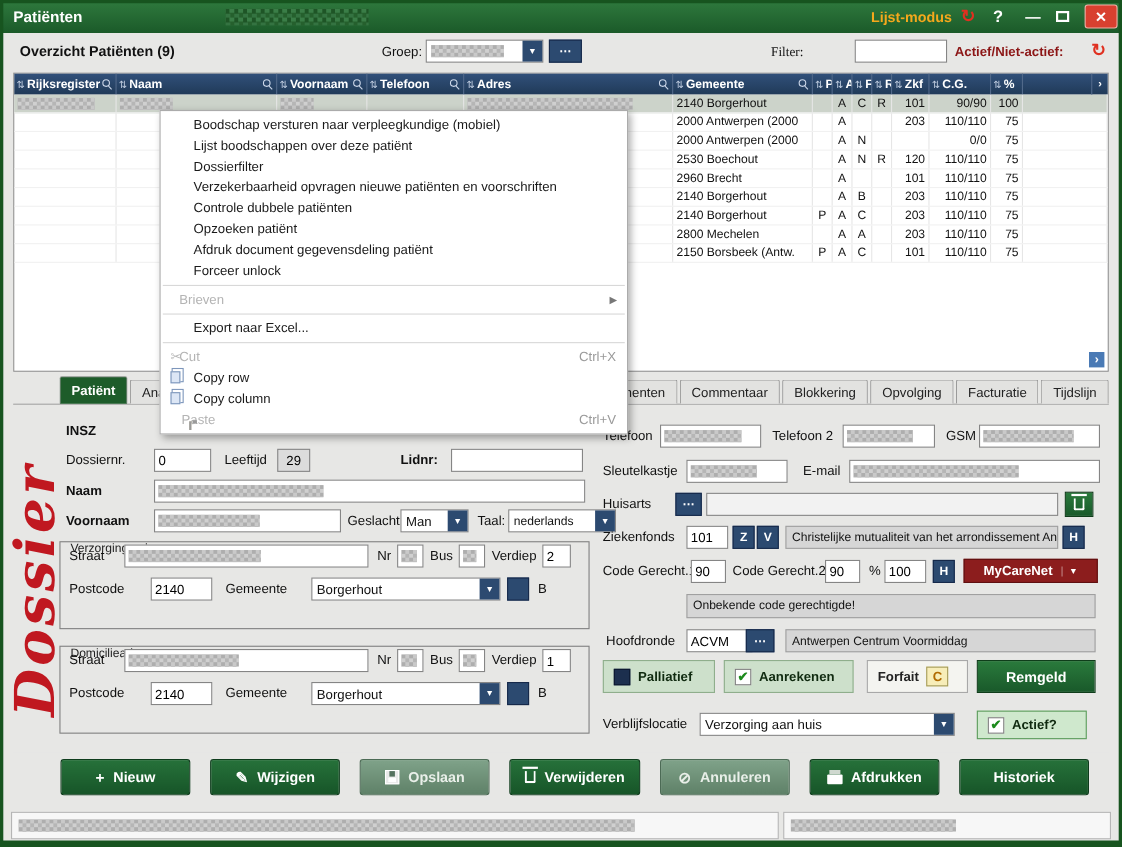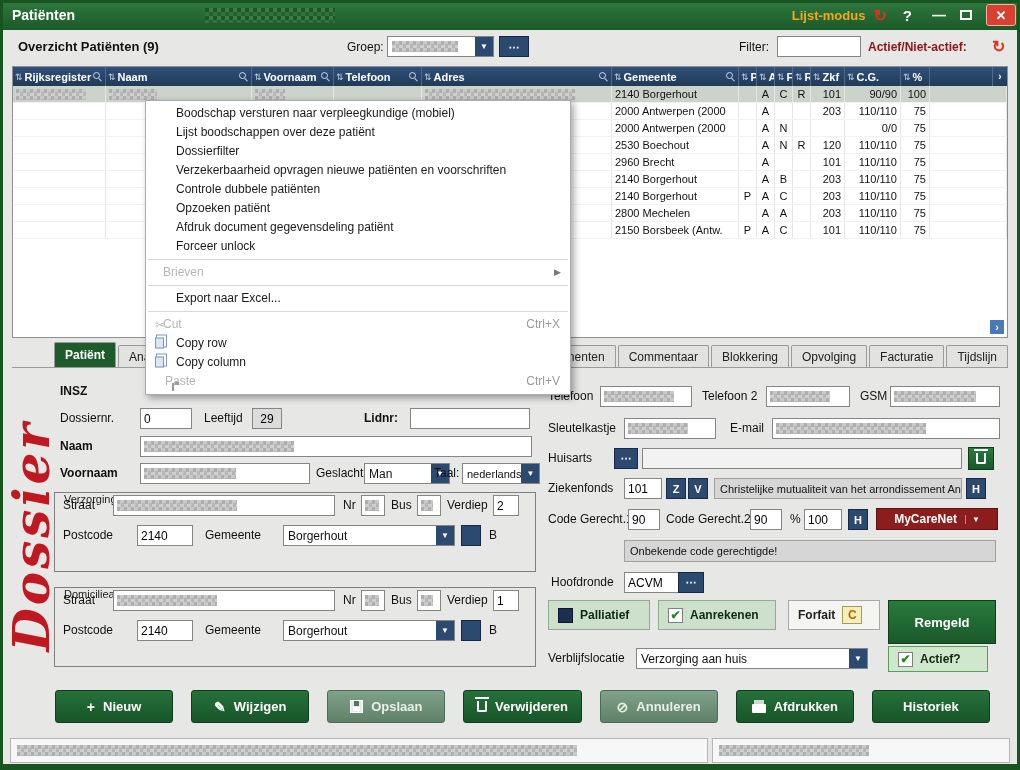--- a/index.html
+++ b/index.html
@@ -102,21 +102,21 @@
   .mcn .arr { font-size:8px; border-left:1px solid rgba(255,255,255,.45); padding-left:6px; }
   .chkbtn { height:30px; background:#cde0cb; border:1px solid #8fae8c; display:flex; align-items:center; gap:7px;
     padding:0 9px; font-weight:bold; font-size:12px; color:#102a10; }
   .chk-dark { width:15px; height:15px; background:#1c2f4e; border:1px solid #0c1830; flex:0 0 15px; }
   .chk-check { width:15px; height:15px; background:#fff; border:1px solid #7f7f7f; color:#1c8a1c; font-size:12px;
     line-height:13px; text-align:center; font-weight:bold; flex:0 0 15px; }
   .forfait { background:#f4f4f0; border:1px solid #a8a8a8; color:#222; }
   .fval { width:20px; height:18px; background:#f7edb8; border:1px solid #a39b5a; color:#b06a00; font-weight:bold;
     text-align:center; line-height:17px; }
   .grnbtn { background:linear-gradient(180deg,#2a7a3c,#19592a); color:#fff; font-weight:bold; border:1px solid #0f3d1a;
-    display:flex; align-items:center; justify-content:center; height:44px; }
+    display:flex; align-items:center; justify-content:center; height:30px; }
   .actief { background:#cfe8cd; border:1px solid #5c9c5c; }
   .i-trash-s { width:10px; height:11px; border:2px solid #fff; border-top:none; border-radius:0 0 2px 2px; position:relative; }
   .i-trash-s::before { content:""; position:absolute; top:-4px; left:-4px; right:-4px; height:2px; background:#fff; }
 
   
   .actions-row { position:absolute; top:690px; left:55px; width:935px; height:33px; display:flex; gap:18px; }
   .action { flex:1; background:linear-gradient(180deg,#26713a,#175528); border:1px solid #0e3c1c; border-radius:3px;
     color:#fff; font-weight:bold; font-size:13px; display:flex; align-items:center; justify-content:center; gap:8px; }
   .action.muted { background:linear-gradient(180deg,#7fa289,#5f8168); border-color:#4c6b55; color:#e9efe9; }
   .ai { font-size:14px; font-weight:bold; }
@@ -149,21 +149,21 @@
   </div>
 
   <div class="toolbar">
     <span class="ov-title">Overzicht Patiënten (9)</span>
     <span class="lblline" style="left:337px;">Groep:</span>
     <div class="dd" style="left:377px; width:107px;">
       <span class="redact" style="width:66px;"></span>
       <span class="dd-arrow">▼</span>
     </div>
     <div class="sqbtn" style="left:489px; width:30px;">⋯</div>
-    <span class="lblline" style="left:729px;">Filter:</span>
+    <span class="lblline" style="left:691px;font-family:Liberation Serif, serif;">Filter:</span>
     <input class="inp" style="left: 767px; width: 84px; position: absolute;" value="">
     <span class="active-lbl" style="left:858px;">Actief/Niet-actief:</span>
     <span class="tb-refresh" style="left:982px;">↻</span>
   </div>
 
   <div class="table-wrap">
     <div class="thead">
       <div class="th c-rijks">
         <span class="sort">⇅</span>
         <span>Rijksregister</span>
@@ -474,26 +474,26 @@
       <span class="lbl b" style="left:8px; top:68px;">Naam</span>
       <div class="field" style="left:88px; top:68px; width:392px;">
         <span class="redact" style="width:150px;"></span>
       </div>
 
       <span class="lbl b" style="left:8px; top:95px;">Voornaam</span>
       <div class="field" style="left:88px; top:95px; width:170px;">
         <span class="redact" style="width:92px;"></span>
       </div>
       <span class="lbl" style="left:264px; top:95px;">Geslacht:</span>
-      <div class="dd" style="left:312px; top:95px; width:86px; position:absolute;">
+      <div class="dd" style="left:312px; top:95px; width:62px; position:absolute;">
         <span>Man</span>
         <span class="dd-arrow">▼</span>
       </div>
       <span class="lbl" style="left:382px; top:95px;">Taal:</span>
-      <div class="dd" style="left:410px; top:95px; width:78px; position:absolute; font-size:11px;">
+      <div class="dd" style="left:410px; top:95px; width:98px; position:absolute; font-size:11px;">
         <span>nederlands</span>
         <span class="dd-arrow">▼</span>
       </div>
 
       <fieldset class="adr" style="top:124px;">
         <legend>Verzorgingsadres</legend>
         <span class="lbl" style="left:8px; top:2px;">Straat</span>
         <div class="field" style="left:58px; top:2px; width:222px;">
           <span class="redact" style="width:120px;"></span>
         </div>
@@ -593,20 +593,21 @@
       <div class="mcn" style="left:336px; top:140px; width:122px; position:absolute;">
         <span>MyCareNet</span>
         <span class="arr">▼</span>
       </div>
 
       <div class="info" style="left:84px; top:172px; width:372px; height:22px; position:absolute;">Onbekende code gerechtigde!</div>
 
       <span class="lbl" style="left:11px; top:204px;">Hoofdronde</span>
       <input class="inp" style="left: 84px; top: 204px; width: 60px; position: absolute;" value="ACVM">
       <div class="sqbtn" style="left:138px; top:204px; width:26px; position:absolute;">⋯</div>
+      <div class="info" style="left:174px; top:204px; width:282px; position:absolute;">Antwerpen Centrum Voormiddag</div>
 
       <div class="chkbtn" style="left:8px; top:232px; width:102px; position:absolute;">
         <span class="chk-dark"></span>
         <span>Palliatief</span>
       </div>
       <div class="chkbtn" style="left:118px; top:232px; width:118px; position:absolute;">
         <span class="chk-check">✔</span>
         <span>Aanrekenen</span>
       </div>
       <div class="chkbtn forfait" style="left:248px; top:232px; width:92px; position:absolute;">

